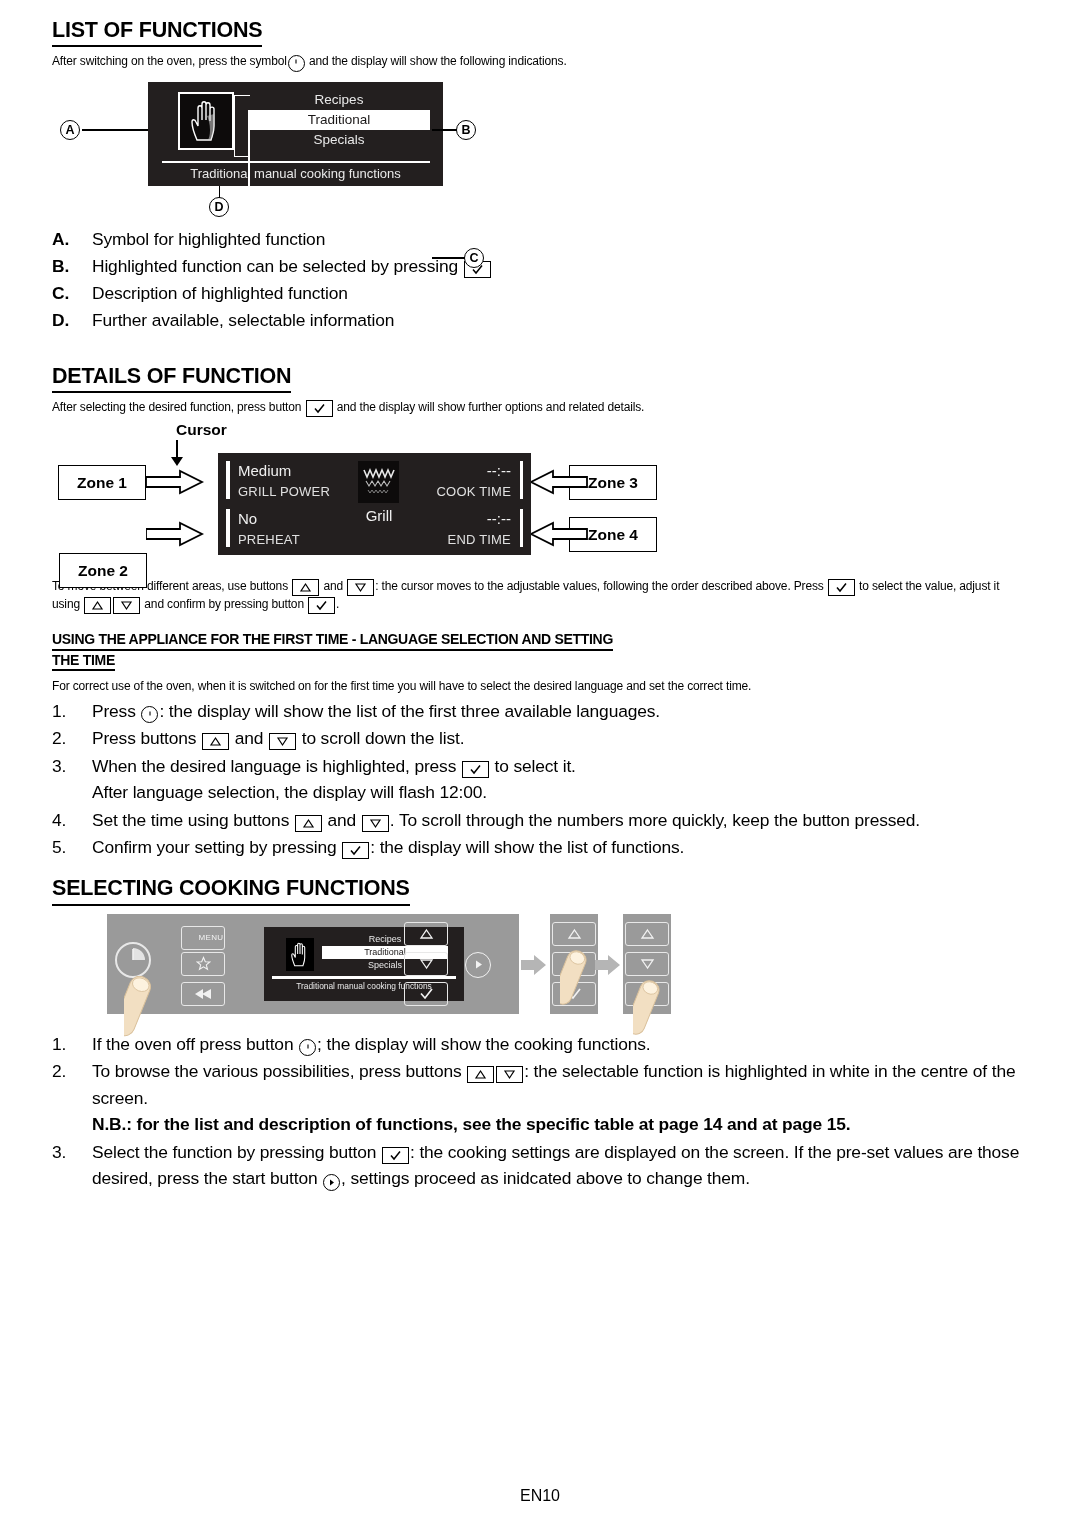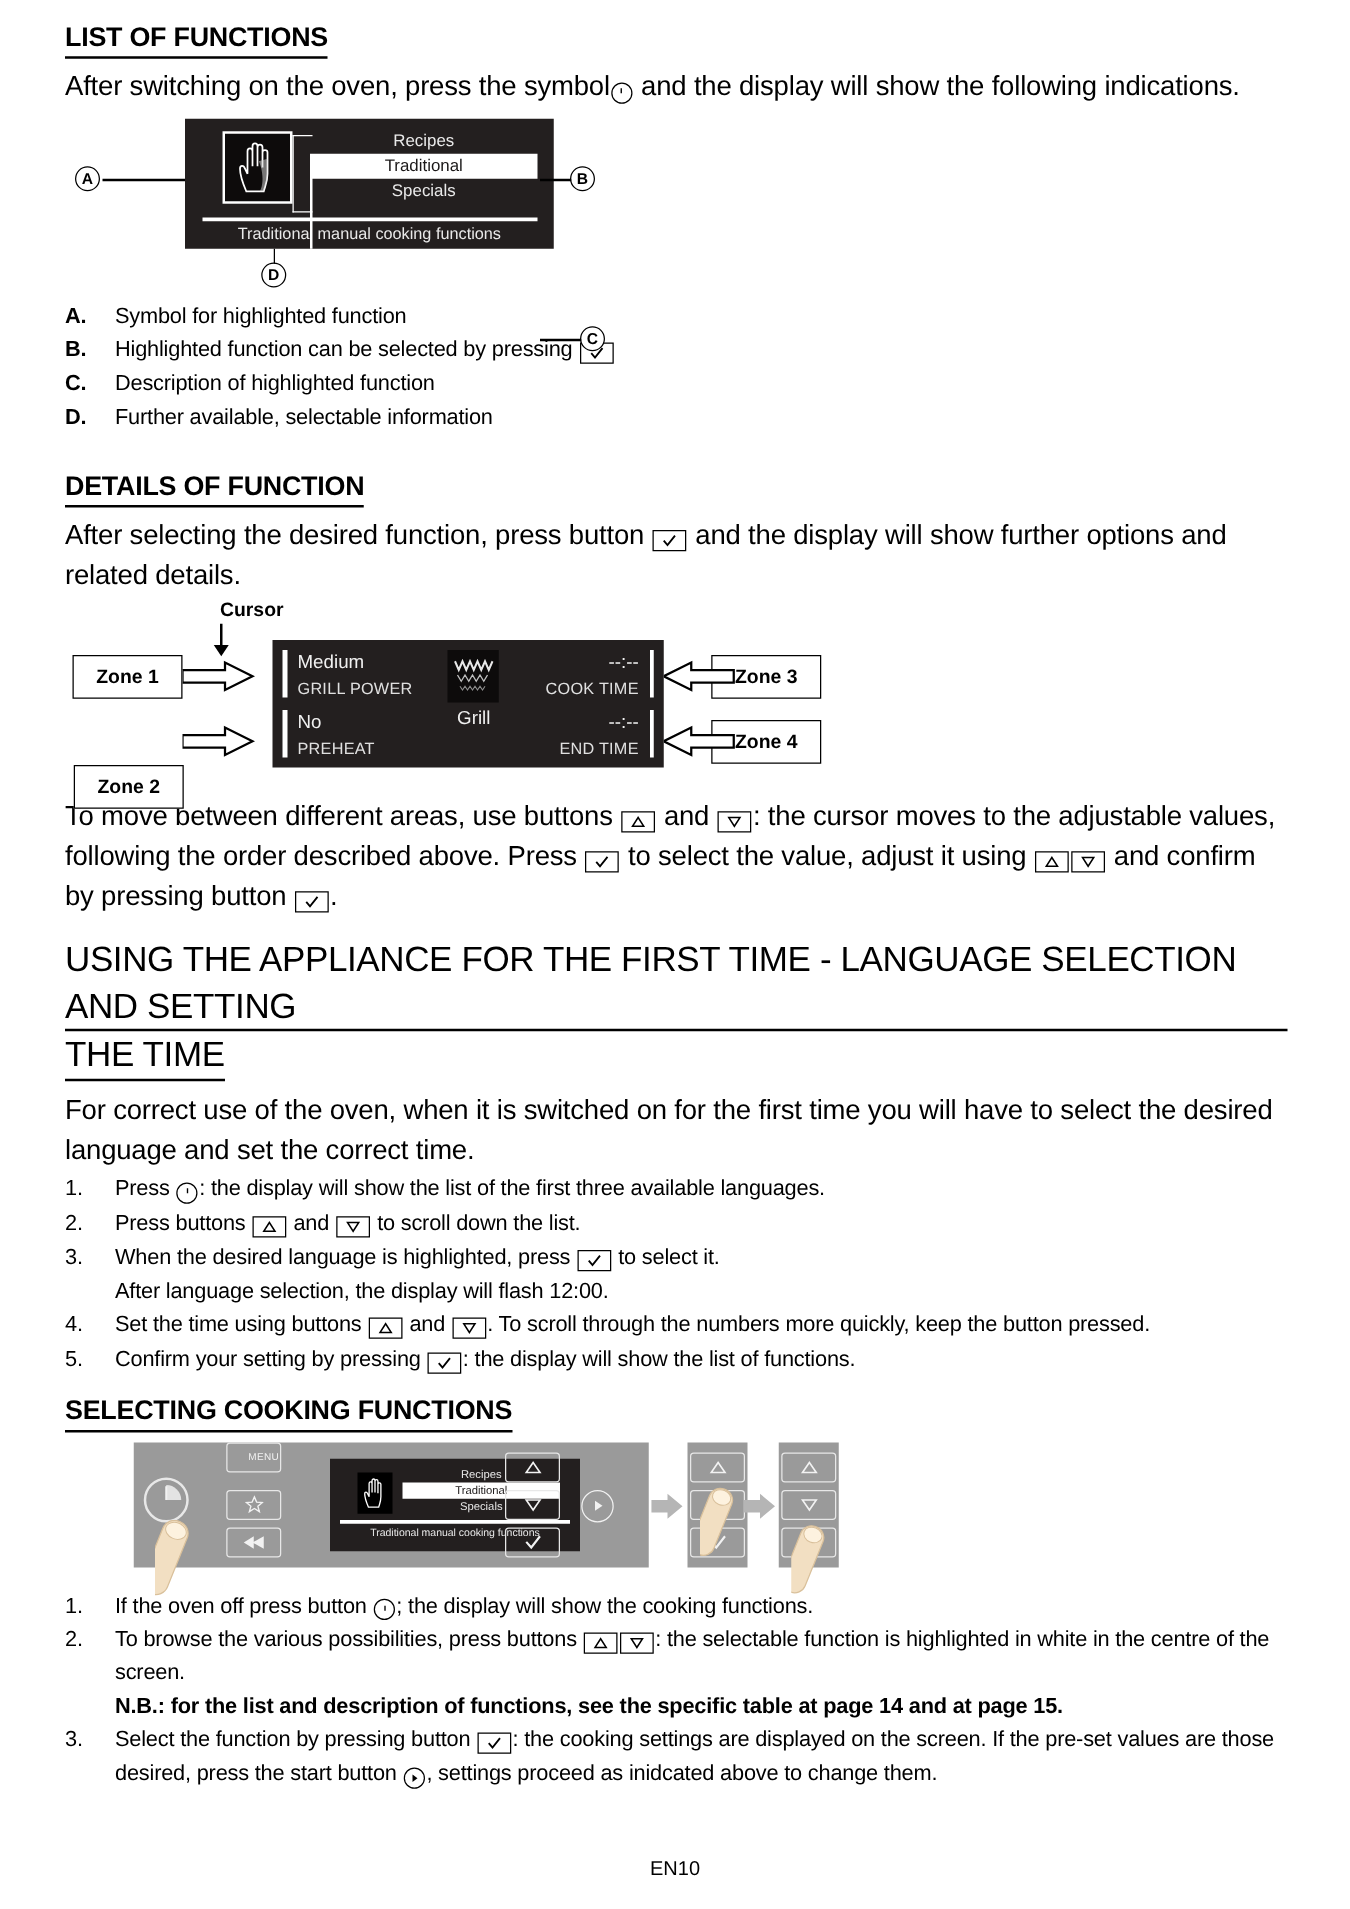--- a/index.html
+++ b/index.html
@@ -21,31 +21,31 @@
     font-weight: bold;
     letter-spacing: -0.2px;
     margin: 0;
     padding: 0 0 2px 0;
     border-bottom: 2.5px solid #000;
     display: inline-block;
     line-height: 1.18;
   }
   .title-wrap { margin: 0 0 4px 0; }
   .title-two-line {
-    font-size: 28px; font-weight: normal; line-height: 1.33;
+    font-size: 14px; font-weight: bold; line-height: 1.33;
     letter-spacing: -0.3px;
   }
   .title-two-line span {
     border-bottom: 2.5px solid #000;
     display: inline-block;
   }
 
   
   .body-text {
-    font-size: 22px;
+    font-size: 12px;
     line-height: 1.45;
     letter-spacing: -0.15px;
   }
 
   
   .key {
     display: inline-flex;
     align-items: center;
     justify-content: center;
     border: 1.3px solid #000;
@@ -467,21 +467,21 @@
 
   <div class="fig3">
     <div class="panel pnl-main">
 
       <div style="position:absolute; left:8px; top:28px; width:36px; height:36px; border:2px solid #e8e8e8; border-radius:50%;">
         <svg width="32" height="32" viewBox="0 0 32 32" style="position:absolute;left:0;top:0;">
           <path d="M16 16 L16 4 A12 12 0 0 1 28 16 Z" fill="#e3e3e3"></path>
           <line x1="16" y1="16" x2="16" y2="5" stroke="#f2f2f2" stroke-width="1.6"></line>
         </svg>
       </div>
-      <div class="btn" style="left:74px; top:0; width:44px; height:24px;padding-left:16px;">MENU</div>
+      <div class="btn" style="left:74px; top:12px; width:44px; height:24px;padding-left:16px;">MENU</div>
       <div class="btn" style="left:74px; top:38px; width:44px; height:24px;">
         <svg width="15" height="15" viewBox="0 0 15 15">
               <polygon points="7.5,1.5 9.3,5.7 13.8,6 10.3,8.9 11.5,13.3 7.5,10.8 3.5,13.3 4.7,8.9 1.2,6 5.7,5.7" fill="none" stroke="#f2f2f2" stroke-width="1.1"></polygon>
             </svg>
       </div>
       <div class="btn" style="left:74px; top:68px; width:44px; height:24px;">
         <svg width="20" height="12" viewBox="0 0 20 12">
               <polygon points="9,6 18,1 18,11" fill="#f2f2f2"></polygon>
               <polygon points="2,6 10,1 10,11" fill="#f2f2f2"></polygon>
             </svg>

